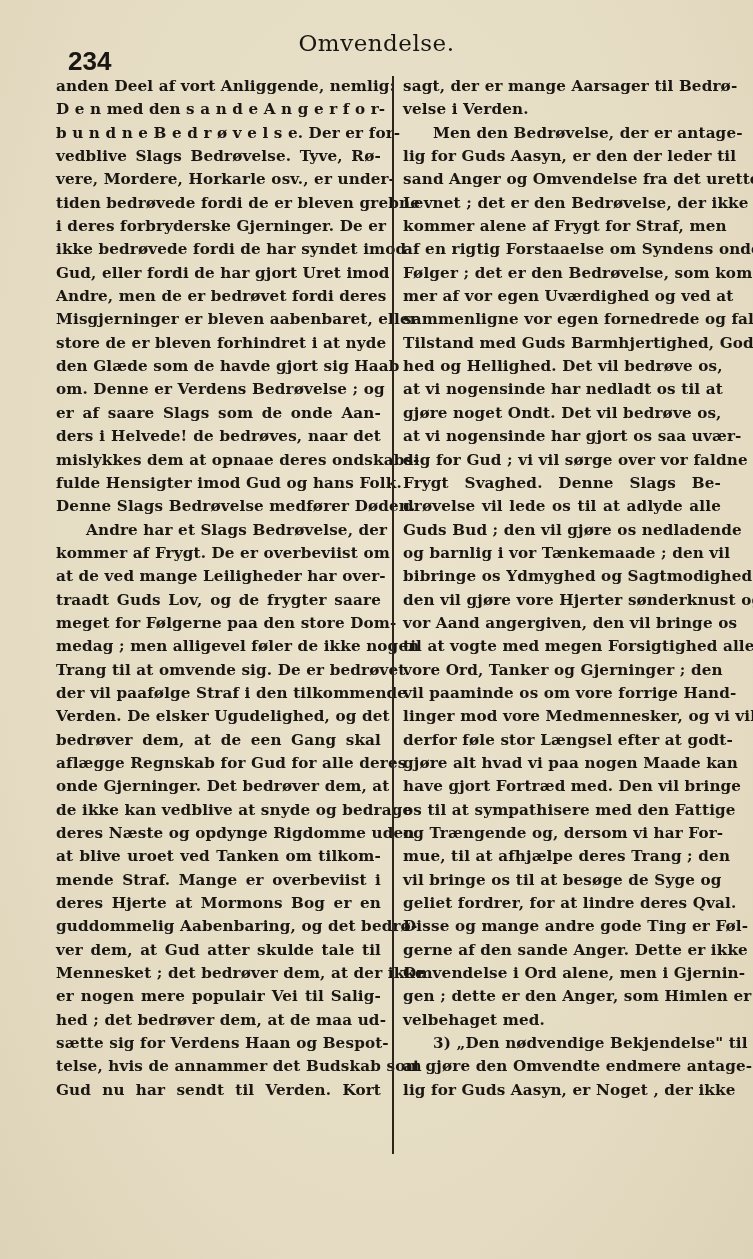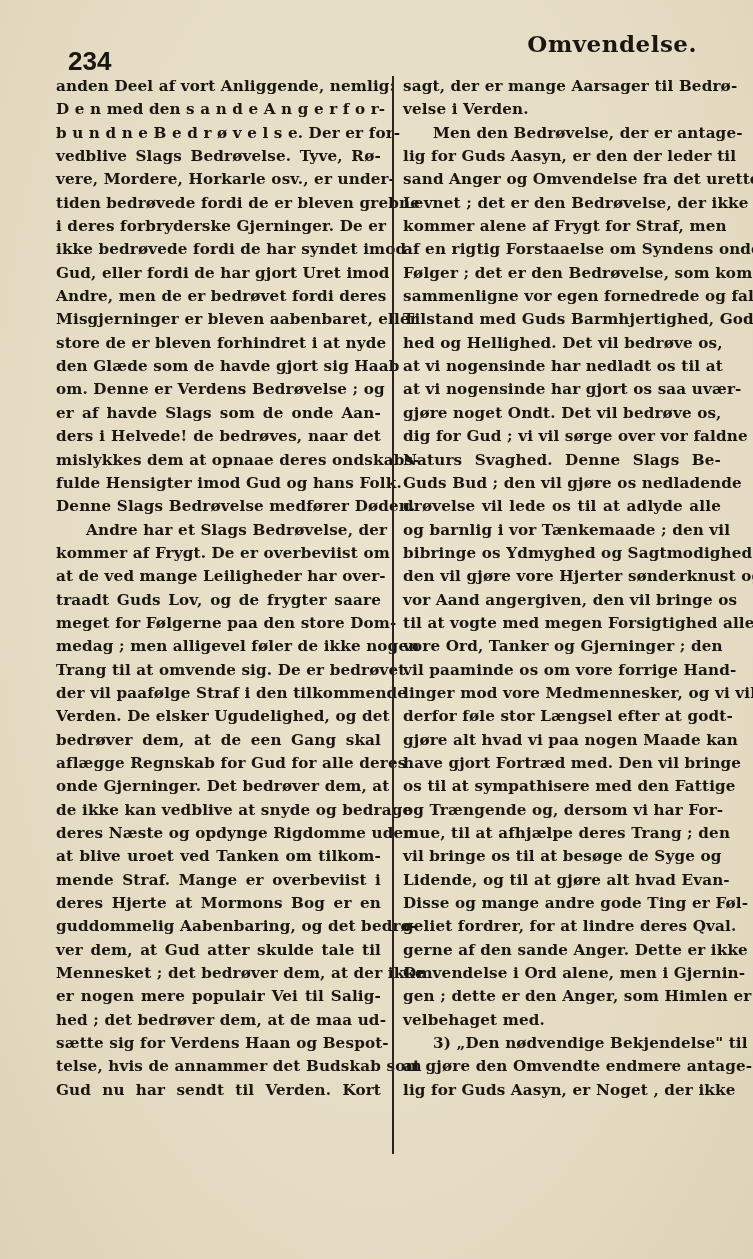--- a/index.html
+++ b/index.html
@@ -13,22 +13,22 @@
   }
   .page { position: absolute; left: 0; top: 0; width: 753px; height: 1259px; }
   .running-head {
     position: absolute; top: 30px; left: 56px; right: 56px; height: 40px;
   }
   .page-number {
     position: absolute; left: 12px; top: 16px;
     font-family: Liberation Sans, sans-serif; font-weight: bold; font-size: 26px;
   }
   .running-title {
-    position: absolute; left: 0; right: 0; top: 0; text-align: right;
-    font-family: "DejaVu Serif", serif; font-weight: bold; font-size: 23px; letter-spacing: 0.5px;
+    position: absolute; left: 0; right: 0; top: 0; text-align: center;
+    font-family: "DejaVu Serif", serif; font-weight: normal; font-size: 23px; letter-spacing: 0.5px;
   }
   .columns {
     position: absolute; top: 75px; left: 56px; width: 650px;
   }
   .column {
     position: absolute; top: 0; width: 325px;
   }
   .column.left { left: 0; }
   .column.right { left: 347px; width: 318px; }
   .line {
@@ -62,21 +62,21 @@
         <div class="line">vere, Mordere, Horkarle osv., er under-</div>
         <div class="line">tiden bedrøvede fordi de er bleven grebne</div>
         <div class="line">i deres forbryderske Gjerninger.   De er</div>
         <div class="line">ikke bedrøvede fordi de har syndet imod</div>
         <div class="line">Gud, eller fordi de har gjort Uret imod</div>
         <div class="line">Andre, men de er bedrøvet fordi deres</div>
         <div class="line">Misgjerninger er bleven aabenbaret, eller</div>
         <div class="line">store de er bleven forhindret i at nyde</div>
         <div class="line">den Glæde som de havde gjort sig Haab</div>
         <div class="line">om.  Denne er Verdens Bedrøvelse ; og</div>
-        <div class="line">er af havde Slags som de onde Aan-</div>
+        <div class="line">er af saare Slags som de onde Aan-</div>
         <div class="line">ders i Helvede! de bedrøves, naar det</div>
         <div class="line">mislykkes dem at opnaae deres ondskabs-</div>
         <div class="line">fulde Hensigter imod Gud og hans Folk.</div>
         <div class="line last">Denne Slags Bedrøvelse medfører Døden.</div>
         <div class="line indent">Andre har et Slags Bedrøvelse, der</div>
         <div class="line">kommer af Frygt.  De er overbeviist om</div>
         <div class="line">at de ved mange Leiligheder har over-</div>
         <div class="line">traadt Guds Lov,  og  de frygter saare</div>
         <div class="line">meget  for Følgerne paa den store Dom-</div>
         <div class="line">medag ;  men alligevel føler de ikke nogen</div>
@@ -103,48 +103,48 @@
     <div class="column right" id="right-col">
         <div class="line">sagt, der er mange Aarsager til Bedrø-</div>
         <div class="line last">velse i Verden.</div>
         <div class="line indent">Men den Bedrøvelse,  der er antage-</div>
         <div class="line">lig for Guds Aasyn, er den der leder til</div>
         <div class="line">sand Anger og Omvendelse fra det urette</div>
         <div class="line">Levnet ; det er den Bedrøvelse, der ikke</div>
         <div class="line">kommer alene af Frygt for Straf, men</div>
         <div class="line">af en rigtig Forstaaelse om Syndens onde</div>
         <div class="line">Følger ; det er den Bedrøvelse, som kom-</div>
+        <div class="line">mer af vor egen Uværdighed og ved at</div>
         <div class="line">sammenligne vor egen fornedrede og faldne</div>
         <div class="line">Tilstand med Guds Barmhjertighed, God-</div>
         <div class="line">hed og Hellighed.   Det vil bedrøve os,</div>
         <div class="line">at vi nogensinde har nedladt os til at</div>
+        <div class="line">gjøre noget Ondt.   Det vil bedrøve os,</div>
         <div class="line">at vi nogensinde har gjort os saa uvær-</div>
-        <div class="line">gjøre noget Ondt.   Det vil bedrøve os,</div>
         <div class="line">dig for Gud ; vi vil sørge over vor faldne</div>
-        <div class="line">Naturs Svaghed.   Denne Slags Be-</div>
+        <div class="line">Frygt Svaghed.   Denne Slags Be-</div>
+        <div class="line">drøvelse vil lede os til at adlyde alle</div>
         <div class="line">Guds Bud ; den vil gjøre os nedladende</div>
-        <div class="line">drøvelse vil lede os til at adlyde alle</div>
         <div class="line">og barnlig i vor Tænkemaade ; den vil</div>
         <div class="line">bibringe os Ydmyghed og Sagtmodighed ;</div>
         <div class="line">den vil gjøre vore Hjerter sønderknust og</div>
         <div class="line">vor Aand angergiven, den vil bringe os</div>
         <div class="line">til at vogte med megen Forsigtighed alle</div>
         <div class="line">vore Ord, Tanker og Gjerninger ;  den</div>
         <div class="line">vil paaminde os om vore forrige Hand-</div>
         <div class="line">linger mod vore Medmennesker, og vi vil</div>
         <div class="line">derfor føle  stor Længsel  efter at godt-</div>
         <div class="line">gjøre alt hvad vi paa nogen Maade kan</div>
         <div class="line">have gjort Fortræd med.   Den vil bringe</div>
         <div class="line">os til at sympathisere med den Fattige</div>
         <div class="line">og Trængende og, dersom vi har For-</div>
         <div class="line">mue, til at afhjælpe deres Trang ;  den</div>
         <div class="line">vil bringe os til at besøge de Syge og</div>
-        <div class="line">Lidende, og til at gjøre alt  hvad Evan-</div>
+        <div class="line">geliet fordrer, for  at lindre deres Qval.</div>
         <div class="line">Disse og mange andre gode Ting er Føl-</div>
-        <div class="line">geliet fordrer, for  at lindre deres Qval.</div>
         <div class="line">gerne af den sande Anger.  Dette er ikke</div>
         <div class="line">Omvendelse i Ord alene, men i Gjernin-</div>
         <div class="line">gen ; dette er den Anger, som Himlen er</div>
         <div class="line last">velbehaget med.</div>
         <div class="line indent">3) „Den nødvendige Bekjendelse" til</div>
         <div class="line">at gjøre den Omvendte endmere antage-</div>
         <div class="line">lig for Guds Aasyn,  er Noget ,  der ikke</div>
       </div>
   </div>
 

